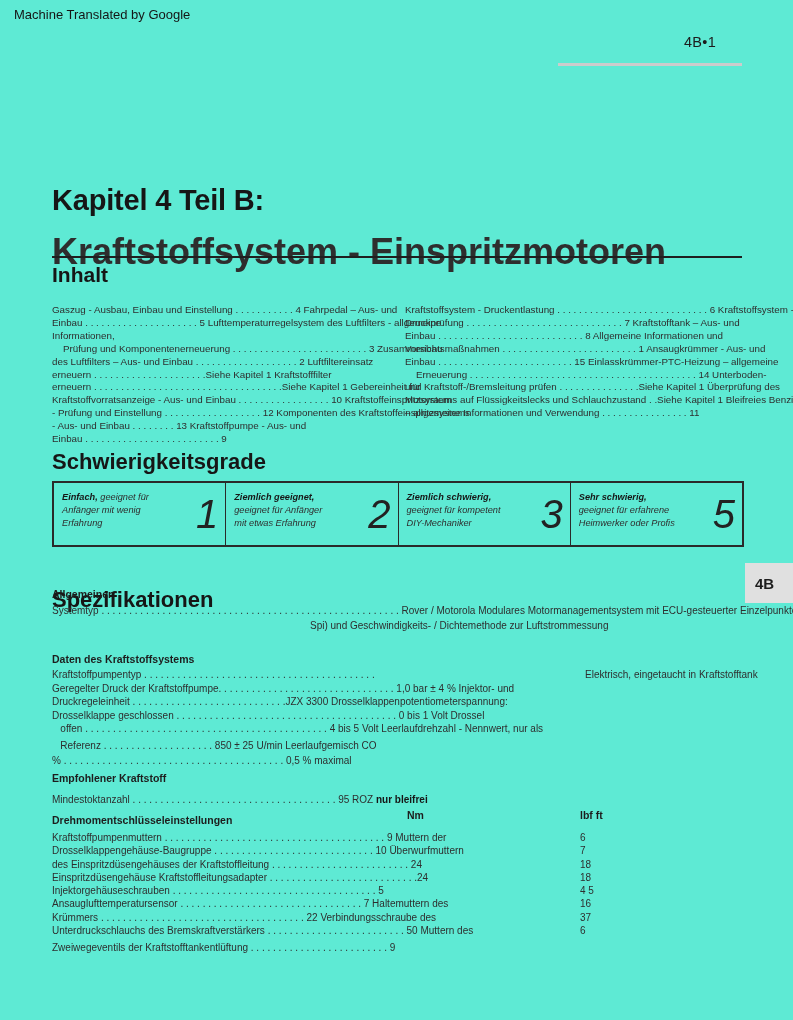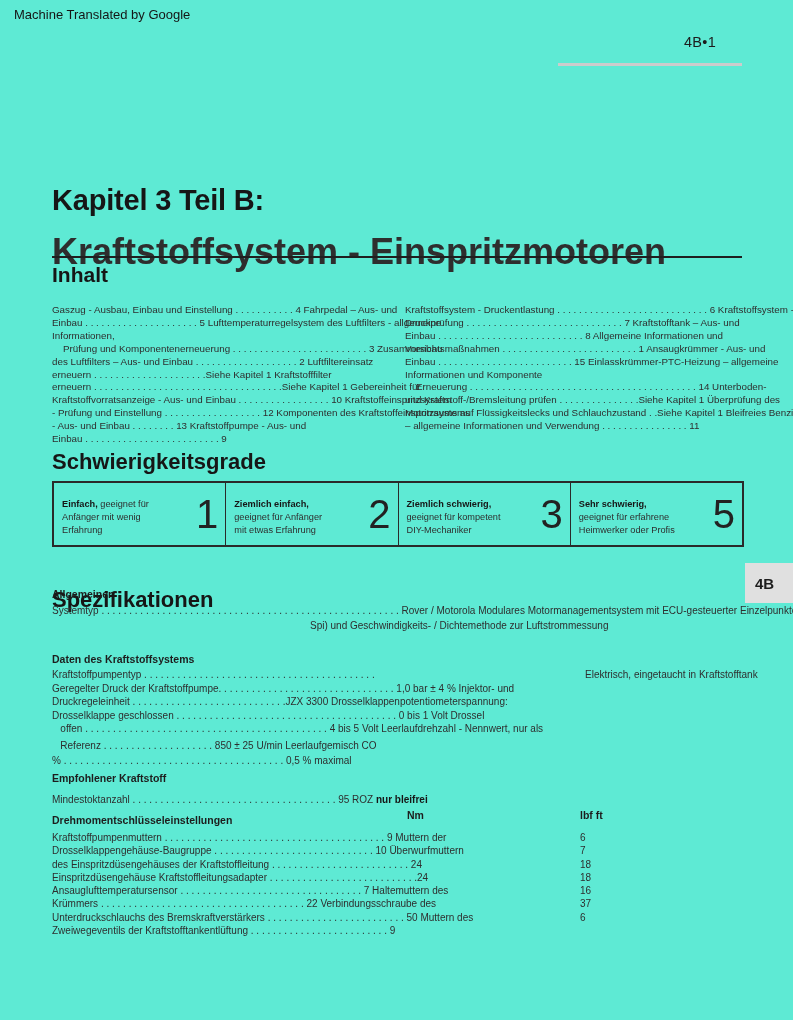--- a/index.html
+++ b/index.html
@@ -19,21 +19,21 @@
   .h2.inhalt{top:264px;}
   .h2.schwier{top:451px;font-size:22px;}
   .h2.spez{top:589px;font-size:22px;}
   .h3{font-size:10.5px;font-weight:bold;color:#1d1d1d;position:absolute;left:0;line-height:1;}
   .contents{position:absolute;top:304px;left:0;width:690px;height:145px;}
   .ccol{position:absolute;top:0;}
   .ccol.left{left:0;width:355px;}
   .ccol.right{left:353px;width:337px;}
   .line{font-size:9.8px;line-height:12.9px;white-space:pre;color:#2e2e2e;}
   .diff-box{position:absolute;top:481px;left:0;width:688px;height:62px;border:2px solid #2a2a2a;display:flex;}
-  .level{flex:1;position:relative;padding:15px 4px 4px 8px;}
+  .level{flex:1;position:relative;padding:8px 4px 4px 8px;font-style:italic;}
   .level + .level{border-left:1.5px solid #2a2a2a;}
   .level-text{position:relative;z-index:2;width:98px;font-size:9.2px;line-height:13px;color:#2e2e2e;}
   .level-text b{color:#161616;}
   .level-num{position:absolute;z-index:1;right:7px;top:50%;transform:translateY(-50%);font-size:40px;color:#222;line-height:1;}
   .tab4b{position:absolute;left:745px;top:563px;width:48px;height:40px;background:#e0e0e0;
          font-size:15px;font-weight:bold;color:#1d1d1d;display:flex;align-items:center;padding-left:10px;box-sizing:border-box;}
   .h3.allg{top:589px;}
   .general{position:absolute;top:603px;left:0;width:690px;}
   .general .spec-line{line-height:15px;}
   .general .spec-line:nth-child(2){margin-left:258px;}
@@ -61,21 +61,21 @@
 <div class="page">
 
   <div class="note">Machine Translated by Google</div>
   <div class="pagenum">4B•1</div>
   <div class="pagenum-rule"></div>
 
   <div class="tab4b">4B</div>
 
   <div class="main">
 
-    <div class="h1">Kapitel 3 Teil B:</div>
+    <div class="h1">Kapitel 4 Teil B:</div>
     <div class="subtitle">Kraftstoffsystem - Einspritzmotoren</div>
     <div class="title-rule"></div>
 
     <div class="h2 inhalt">Inhalt</div>
     <div class="contents">
       <div class="ccol left">
           <div class="line">Gaszug - Ausbau, Einbau und Einstellung . . . . . . . . . . . 4 Fahrpedal – Aus- und</div>
           <div class="line">Einbau . . . . . . . . . . . . . . . . . . . . . 5 Lufttemperaturregelsystem des Luftfilters - allgemeine</div>
           <div class="line">Informationen,</div>
           <div class="line">    Prüfung und Komponentenerneuerung . . . . . . . . . . . . . . . . . . . . . . . . . 3 Zusammenbau</div>
@@ -86,36 +86,35 @@
           <div class="line">- Prüfung und Einstellung . . . . . . . . . . . . . . . . . . 12 Komponenten des Kraftstoffeinspritzsystems</div>
           <div class="line">- Aus- und Einbau . . . . . . . . 13 Kraftstoffpumpe - Aus- und</div>
           <div class="line">Einbau . . . . . . . . . . . . . . . . . . . . . . . . . 9</div>
         </div>
       <div class="ccol right">
           <div class="line">Kraftstoffsystem - Druckentlastung . . . . . . . . . . . . . . . . . . . . . . . . . . . . 6 Kraftstoffsystem -</div>
           <div class="line">Druckprüfung . . . . . . . . . . . . . . . . . . . . . . . . . . . . . 7 Kraftstofftank – Aus- und</div>
           <div class="line">Einbau . . . . . . . . . . . . . . . . . . . . . . . . . . . 8 Allgemeine Informationen und</div>
           <div class="line">Vorsichtsmaßnahmen . . . . . . . . . . . . . . . . . . . . . . . . . 1 Ansaugkrümmer - Aus- und</div>
           <div class="line">Einbau . . . . . . . . . . . . . . . . . . . . . . . . . 15 Einlasskrümmer-PTC-Heizung – allgemeine</div>
-          <div class="line">Informationen und Komponente</div>
           <div class="line">    Erneuerung . . . . . . . . . . . . . . . . . . . . . . . . . . . . . . . . . . . . . . . . . . 14 Unterboden-</div>
           <div class="line">und Kraftstoff-/Bremsleitung prüfen . . . . . . . . . . . . . . .Siehe Kapitel 1 Überprüfung des</div>
           <div class="line">Motorraums auf Flüssigkeitslecks und Schlauchzustand . .Siehe Kapitel 1 Bleifreies Benzin</div>
           <div class="line">– allgemeine Informationen und Verwendung . . . . . . . . . . . . . . . . 11</div>
         </div>
     </div>
 
     <div class="h2 schwier">Schwierigkeitsgrade</div>
     <div class="diff-box">
         <div class="level">
           <div class="level-text"><b>Einfach,</b> geeignet für Anfänger mit wenig Erfahrung</div>
           <div class="level-num">1</div>
         </div>
         <div class="level">
-          <div class="level-text"><b>Ziemlich einfach,</b> geeignet für Anfänger mit etwas Erfahrung</div>
+          <div class="level-text"><b>Ziemlich geeignet,</b> geeignet für Anfänger mit etwas Erfahrung</div>
           <div class="level-num">2</div>
         </div>
         <div class="level">
           <div class="level-text"><b>Ziemlich schwierig,</b> geeignet für kompetent DIY-Mechaniker</div>
           <div class="level-num">3</div>
         </div>
         <div class="level">
           <div class="level-text"><b>Sehr schwierig,</b> geeignet für erfahrene Heimwerker oder Profis</div>
           <div class="level-num">5</div>
         </div>
@@ -144,20 +143,21 @@
     <div class="octane"><span>Mindestoktanzahl . . . . . . . . . . . . . . . . . . . . . . . . . . . . . . . . . . . . . 95 ROZ </span><b>nur bleifrei</b></div>
 
     <div class="h3 drehm">Drehmomentschlüsseleinstellungen</div>
     <div class="torque-col nm">Nm</div>
     <div class="torque-col lbf">lbf ft</div>
     <div class="torque">
         <div class="trow"><span>Kraftstoffpumpenmuttern . . . . . . . . . . . . . . . . . . . . . . . . . . . . . . . . . . . . . . . . 9 Muttern der</span><span class="lbfv">6</span></div>
         <div class="trow"><span>Drosselklappengehäuse-Baugruppe . . . . . . . . . . . . . . . . . . . . . . . . . . . . . 10 Überwurfmuttern</span><span class="lbfv">7</span></div>
         <div class="trow"><span>des Einspritzdüsengehäuses der Kraftstoffleitung . . . . . . . . . . . . . . . . . . . . . . . . . 24</span><span class="lbfv">18</span></div>
         <div class="trow"><span>Einspritzdüsengehäuse Kraftstoffleitungsadapter . . . . . . . . . . . . . . . . . . . . . . . . . . .24</span><span class="lbfv">18</span></div>
+        <div class="trow"><span>Injektorgehäuseschrauben . . . . . . . . . . . . . . . . . . . . . . . . . . . . . . . . . . . . . 5</span><span class="lbfv">4 5</span></div>
         <div class="trow"><span>Ansauglufttemperatursensor . . . . . . . . . . . . . . . . . . . . . . . . . . . . . . . . . 7 Haltemuttern des</span><span class="lbfv">16</span></div>
         <div class="trow"><span>Krümmers . . . . . . . . . . . . . . . . . . . . . . . . . . . . . . . . . . . . . 22 Verbindungsschraube des</span><span class="lbfv">37</span></div>
         <div class="trow"><span>Unterdruckschlauchs des Bremskraftverstärkers . . . . . . . . . . . . . . . . . . . . . . . . . 50 Muttern des</span><span class="lbfv">6</span></div>
         <div class="trow"><span>Zweiwegeventils der Kraftstofftankentlüftung . . . . . . . . . . . . . . . . . . . . . . . . . 9</span></div>
       </div>
 
   </div>
 </div>
 
 </body></html>

